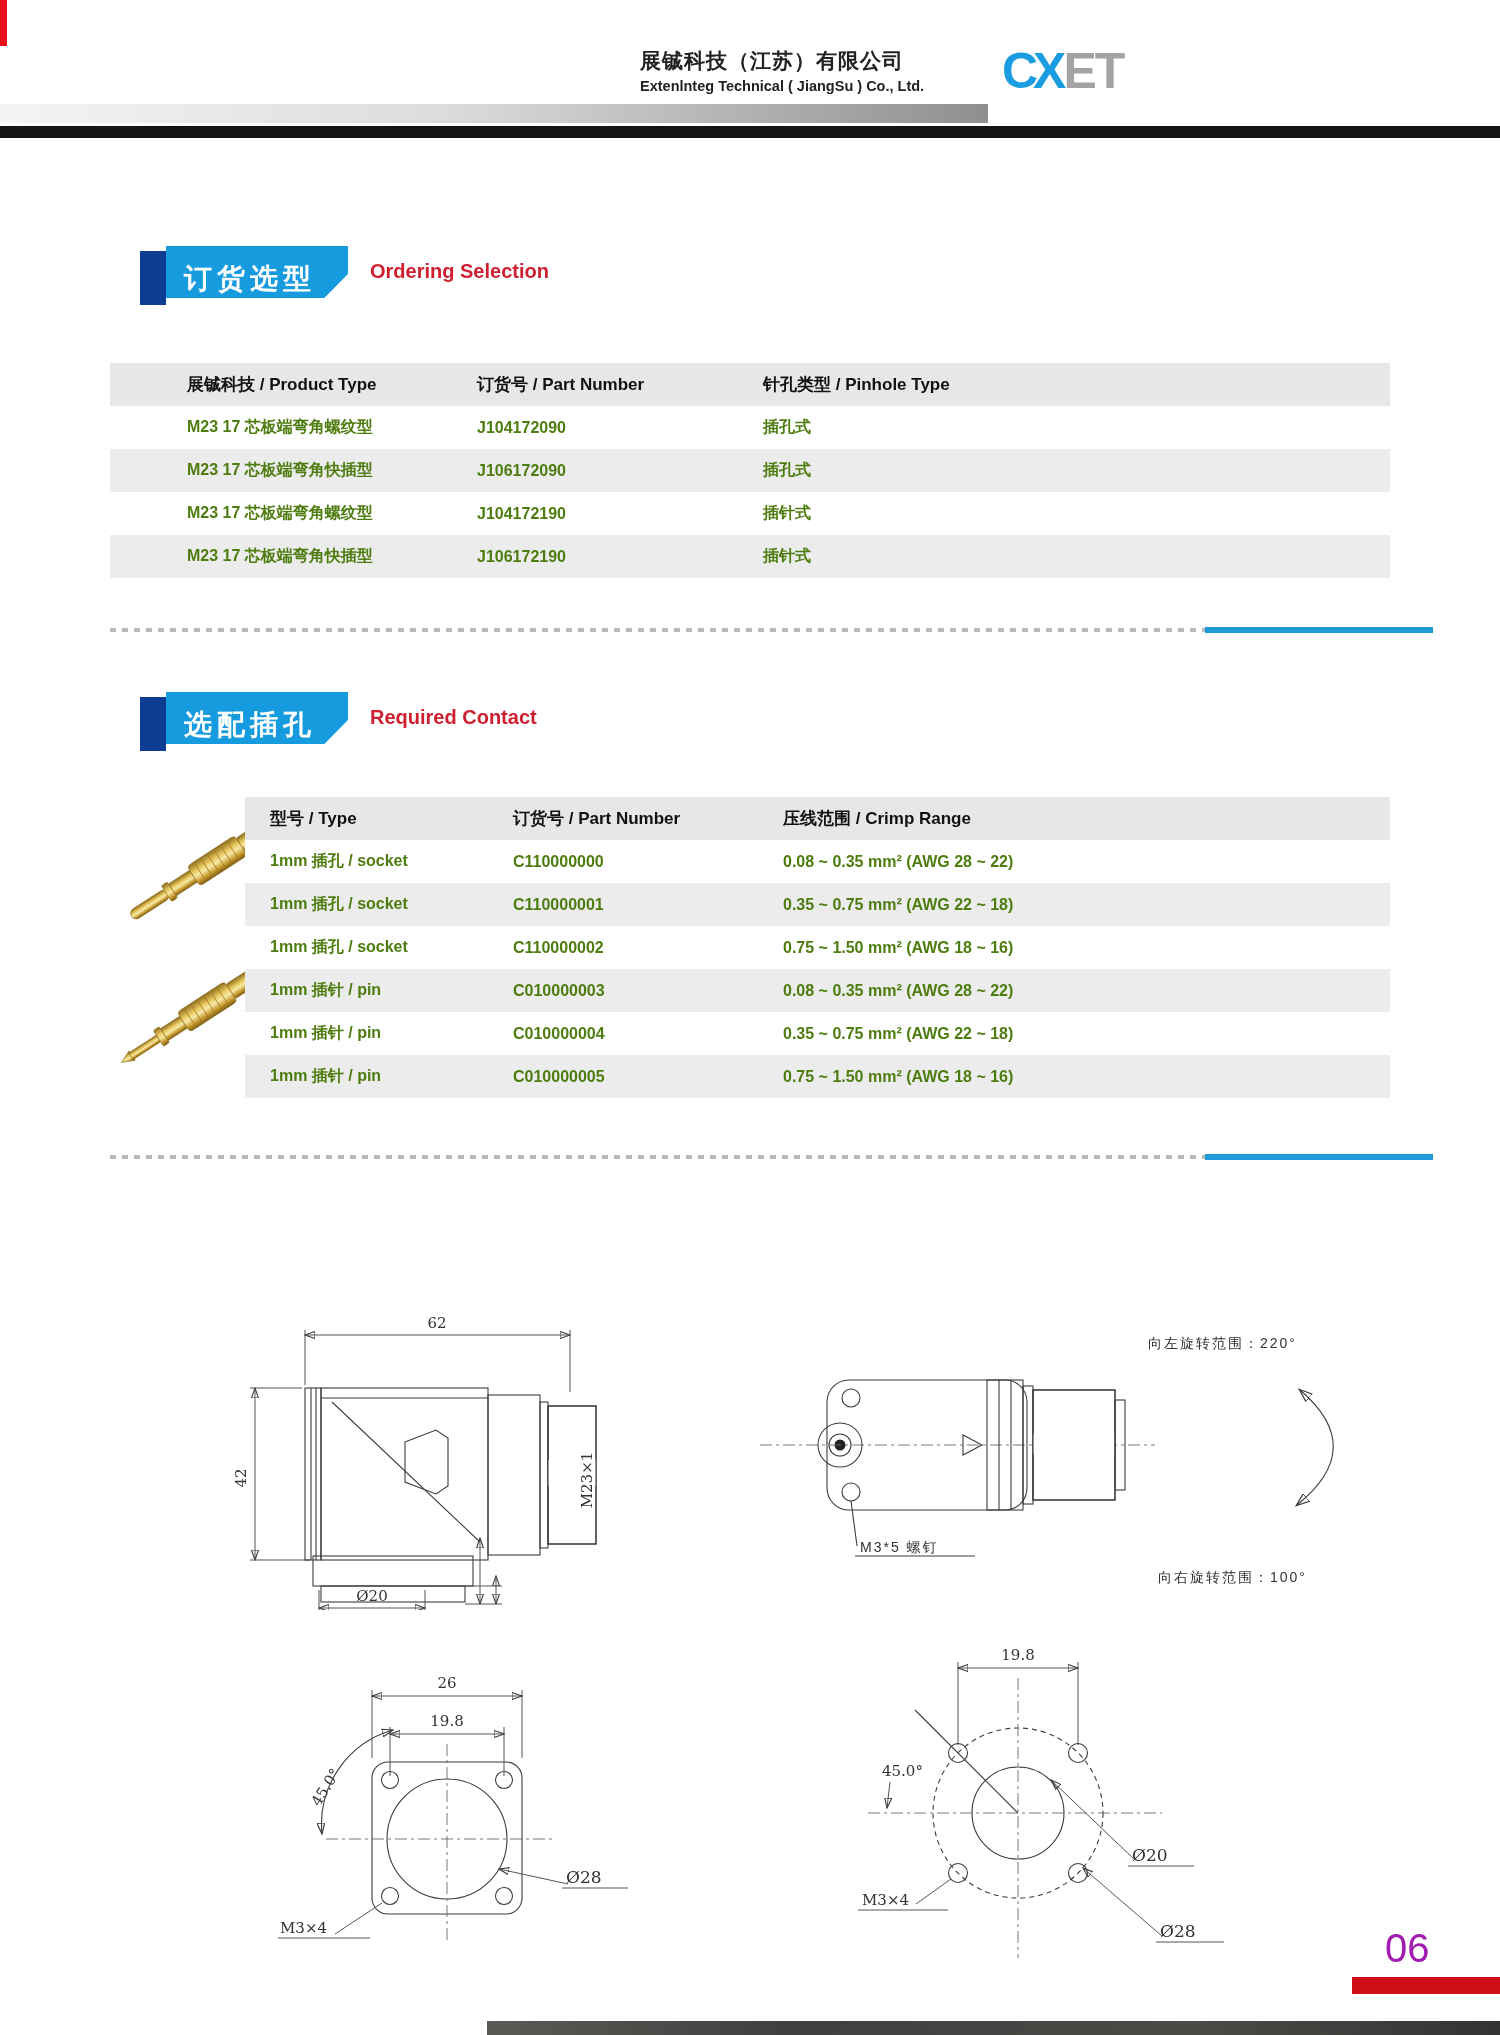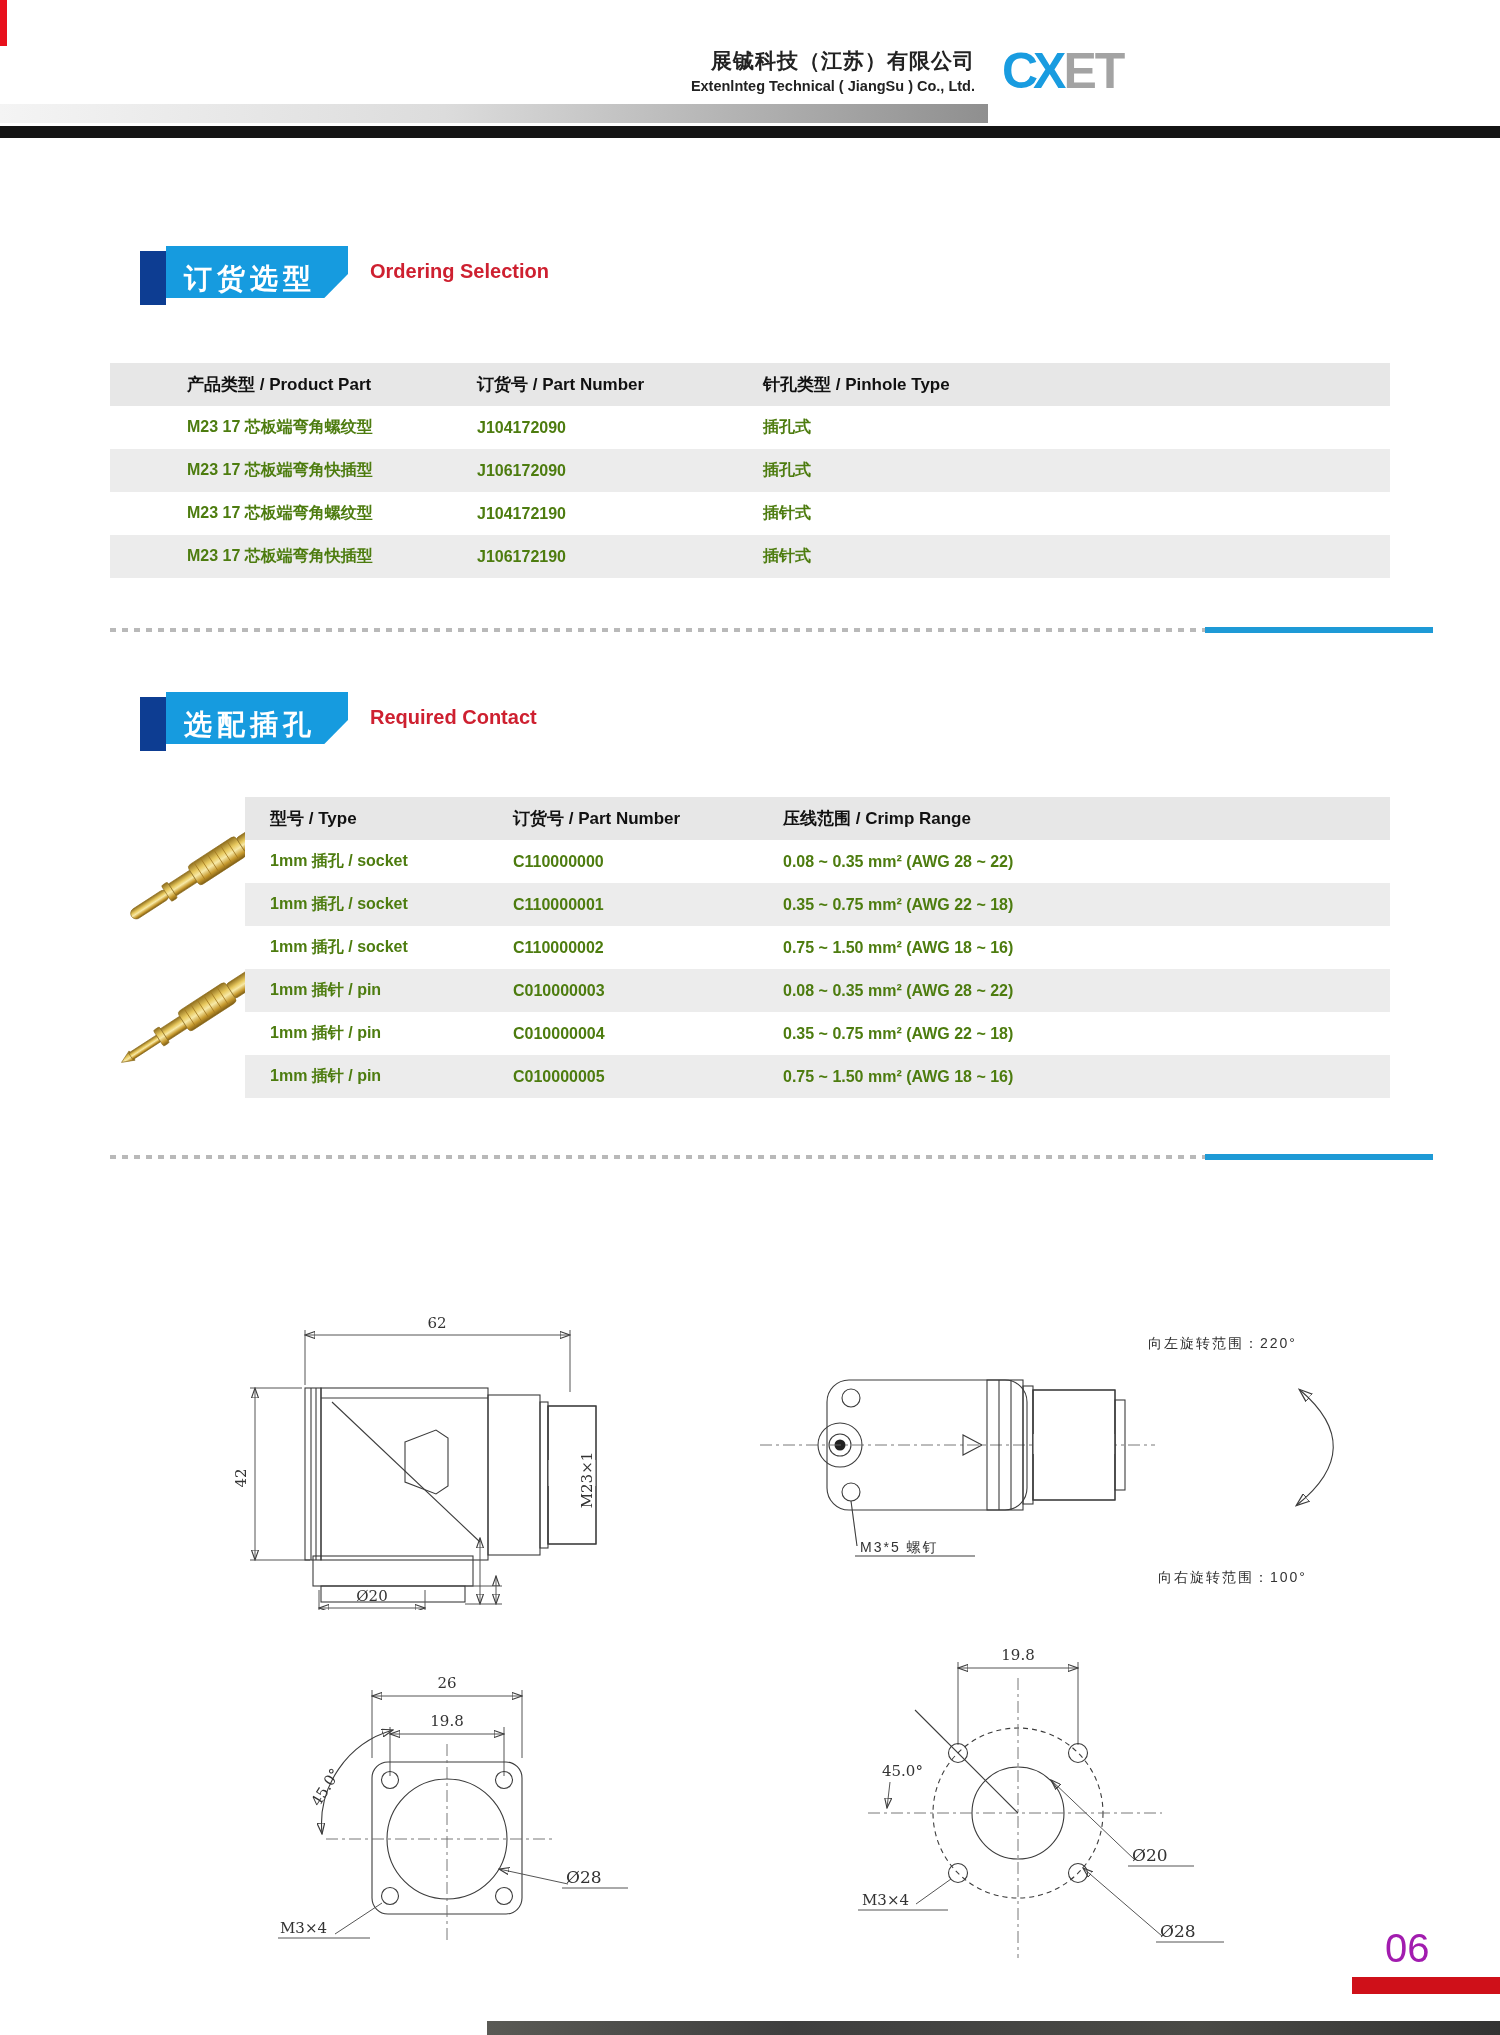--- a/index.html
+++ b/index.html
@@ -4,21 +4,21 @@
 <style>
   *{margin:0;padding:0;box-sizing:border-box}
   html,body{background:#ffffff}
   body{font-family:"Liberation Sans","DejaVu Sans",sans-serif;color:#1b1b1b}
   .page{position:relative;width:1500px;height:2035px;background:#fff;overflow:hidden}
 
   
   .corner-tick{position:absolute;left:0;top:0;width:7px;height:46px;background:#e8101c}
 
   
-  .company{position:absolute;left:640px;top:48px;width:335px;text-align:right;line-height:1.25}
+  .company{position:absolute;left:640px;top:48px;width:335px;line-height:1.25}
   .company .cn{font-size:21px;font-weight:700;letter-spacing:1px;color:#222}
   .company .en{font-size:14.5px;font-weight:700;color:#222;margin-top:3px}
   .logo{position:absolute;left:1002px;top:46px;font-size:50px;font-weight:800;line-height:1}
   .logo .cx{color:#199ce0;letter-spacing:-5px}
   .logo .et{color:#a3a3a3;letter-spacing:-2px;margin-left:2px}
   .hdr-grayband{position:absolute;left:0;top:104px;width:988px;height:19px;
     background:linear-gradient(to right,#f4f4f4 0%,#dcdcdc 45%,#8f8f8f 100%)}
   .hdr-blackbar{position:absolute;left:0;top:126px;width:1500px;height:12px;background:#141414}
 
   
@@ -87,21 +87,21 @@
   <div class="section-banner" style="top:246px">
     <div class="banner-block"></div>
     <div class="banner-flag">
       <span>订货选型</span>
     </div>
     <div class="banner-title-en">Ordering Selection</div>
   </div>
 
   <div class="tbl t1" style="left:110px;top:363px;width:1280px">
     <div class="thead">
-      <span>产品类型 / Product Part</span>
+      <span>展铖科技 / Product Type</span>
       <span>订货号 / Part Number</span>
       <span>针孔类型 / Pinhole Type</span>
     </div>
     <div class="tbody">
 
         <div class="trow">
           <span>M23 17 芯板端弯角螺纹型</span>
           <span>J104172090</span>
           <span>插孔式</span>
         </div>

